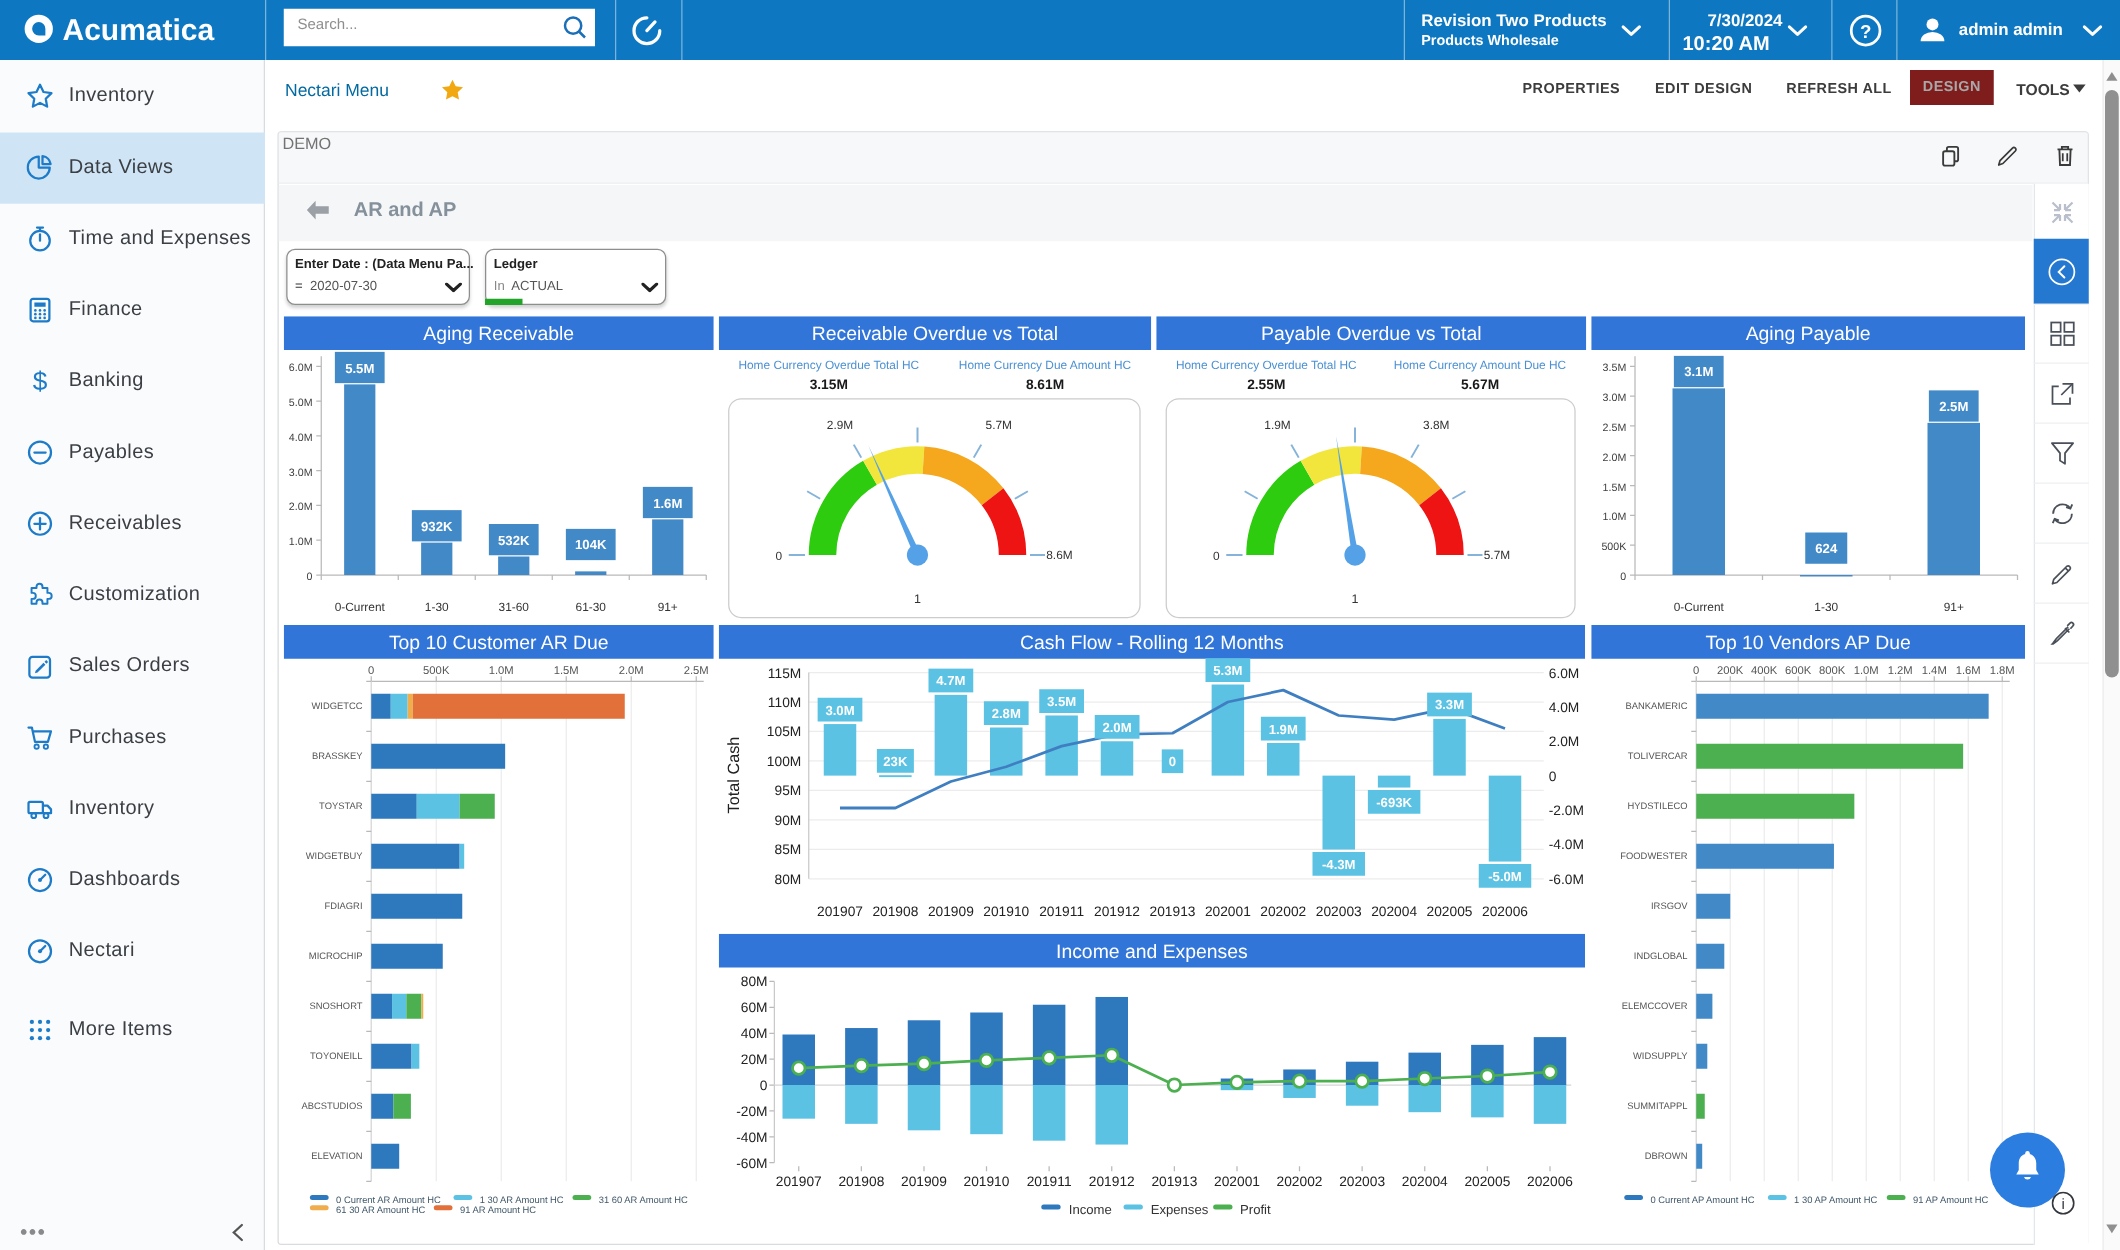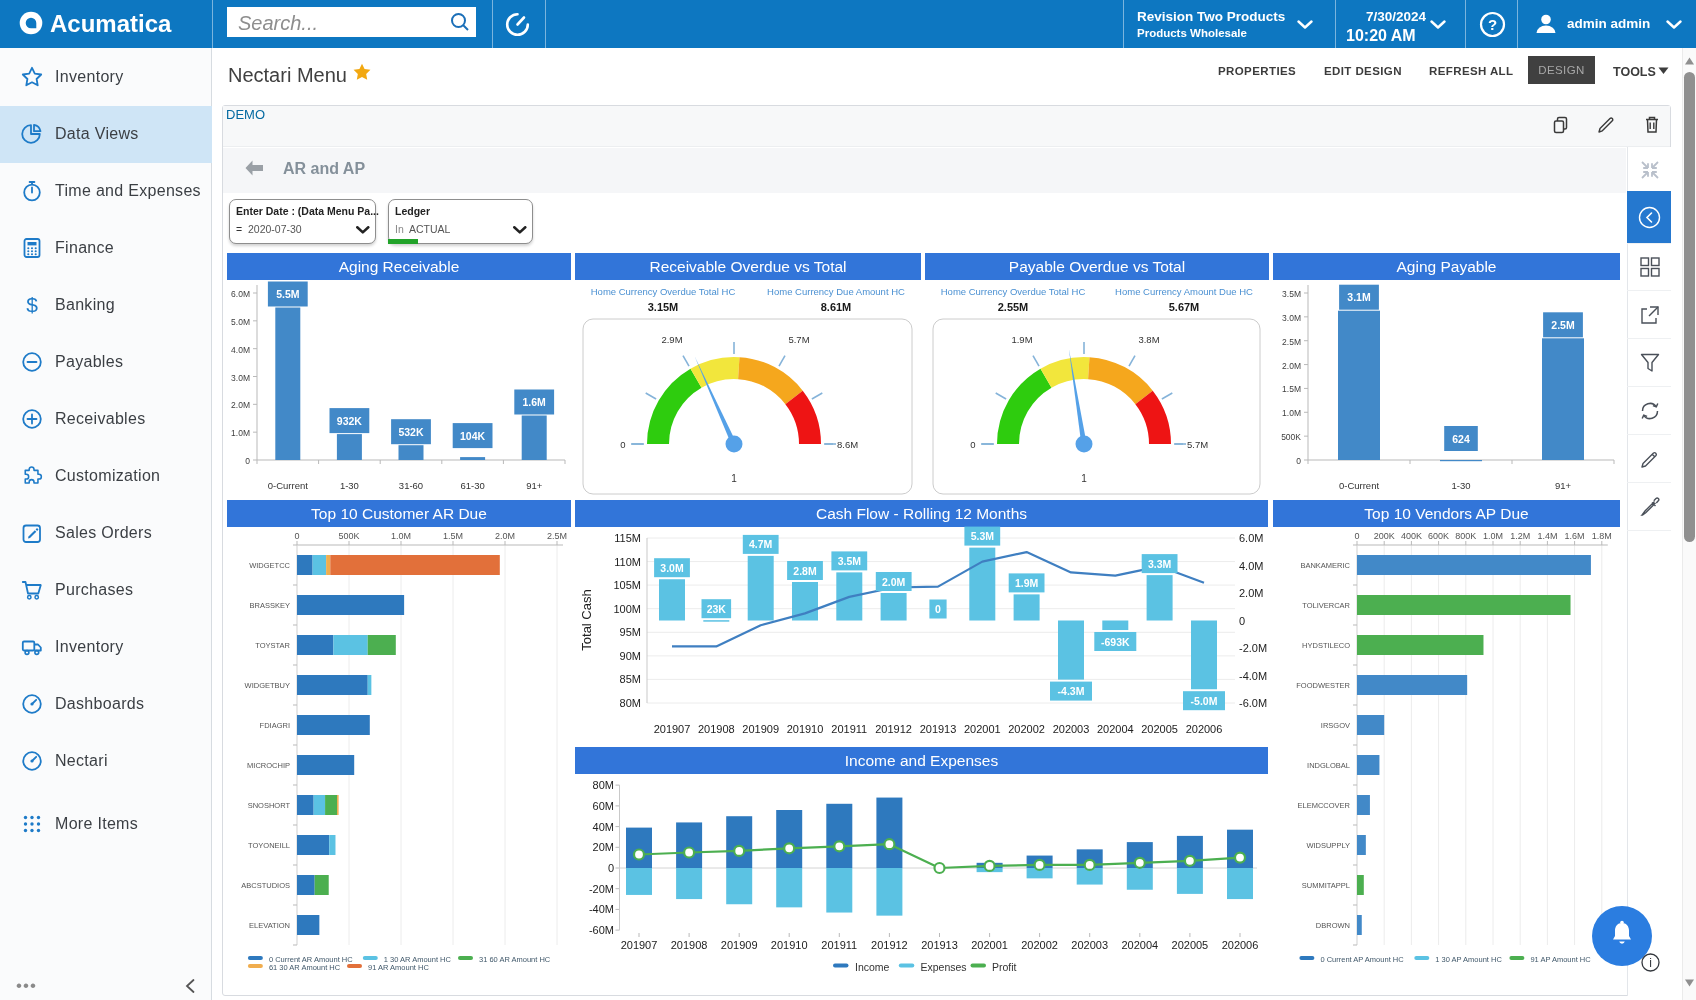--- a/index.html
+++ b/index.html
@@ -11,21 +11,21 @@
     <text x="32" y="27" font-family="&quot;Liberation Sans&quot;, sans-serif" font-size="24" font-weight="bold" fill="#fff">Acumatica</text>
   </svg>
 <div class="abs" style="left:211.5px;top:0;width:1px;height:48px;background:rgba(255,255,255,0.45)"></div>
 <div class="abs" style="left:492px;top:0;width:1px;height:48px;background:rgba(255,255,255,0.45)"></div>
 <div class="abs" style="left:545px;top:0;width:1px;height:48px;background:rgba(255,255,255,0.45)"></div>
 <div class="abs" style="left:1123px;top:0;width:1px;height:48px;background:rgba(255,255,255,0.45)"></div>
 <div class="abs" style="left:1334.5px;top:0;width:1px;height:48px;background:rgba(255,255,255,0.45)"></div>
 <div class="abs" style="left:1465px;top:0;width:1px;height:48px;background:rgba(255,255,255,0.45)"></div>
 <div class="abs" style="left:1516.5px;top:0;width:1px;height:48px;background:rgba(255,255,255,0.45)"></div>
 <div class="abs" style="left:227px;top:7px;width:249px;height:30px;background:#fff;"></div>
-<div class="abs" style="left:238px;top:12px;font-size:20px;font-style:italic;color:#8e8e8e">Search...</div>
+<div class="abs" style="left:238px;top:12px;font-size:12px;color:#8e8e8e">Search...</div>
 <svg class="abs" style="left:449px;top:11px" width="22" height="22" viewBox="0 0 22 22">
     <circle cx="9.5" cy="9.5" r="6.5" fill="none" stroke="#1b6fb8" stroke-width="2"></circle>
     <line x1="14" y1="14" x2="19" y2="19" stroke="#1b6fb8" stroke-width="2"></line>
   </svg>
 <svg class="abs" style="left:504px;top:11px" width="27" height="27" viewBox="0 0 27 27">
     <path d="M13.5 3.2 A10.3 10.3 0 1 0 23.8 13.5" fill="none" stroke="#fff" stroke-width="2.6" stroke-linecap="round"></path>
     <path d="M13.5 13.5 L20 6.5" stroke="#fff" stroke-width="2.6" stroke-linecap="round"></path>
   </svg>
 <div class="abs" style="left:1137px;top:9px;width:170px;color:#fff;font-size:13.5px;font-weight:bold;white-space:nowrap">Revision Two Products</div>
 <div class="abs" style="left:1137px;top:27px;width:170px;color:#fff;font-size:11.5px;font-weight:bold">Products Wholesale</div>
@@ -146,36 +146,36 @@
       <circle cx="4.5" cy="17.5" r="1.7"></circle>
       <circle cx="11" cy="17.5" r="1.7"></circle>
       <circle cx="17.5" cy="17.5" r="1.7"></circle>
     </g>
   </svg>
 <div class="abs" style="left:55px;top:815px;font-size:16px;letter-spacing:0.3px;color:#3b3f44">More Items</div>
 <div class="abs" style="left:16px;top:976px;font-size:17px;color:#8a8a8a;letter-spacing:1px">•••</div>
 <svg class="abs" style="left:184px;top:978px" width="12" height="16" viewBox="0 0 12 16">
     <path d="M9.5 2 L3 8 L9.5 14" fill="none" stroke="#555" stroke-width="1.8" stroke-linecap="round"></path>
   </svg>
-<div class="abs" style="left:228px;top:64px;font-size:20px;color:#404040">Nectari Menu</div>
+<div class="abs" style="left:228px;top:64px;font-size:14px;color:#0369a1">Nectari Menu</div>
 <svg class="abs" style="left:353px;top:63px" width="18" height="18" viewBox="0 0 19 19">
     <path d="M9.5 0.8 L12.2 6.4 L18.4 7.2 L13.9 11.5 L15 17.6 L9.5 14.7 L4 17.6 L5.1 11.5 L0.6 7.2 L6.8 6.4 Z" fill="#f2a811"></path>
   </svg>
 <div class="abs" style="left:1218px;top:65px;font-size:11.5px;font-weight:bold;color:#3c3c3c;letter-spacing:0.4px">PROPERTIES</div>
 <div class="abs" style="left:1324px;top:65px;font-size:11.5px;font-weight:bold;color:#3c3c3c;letter-spacing:0.4px">EDIT DESIGN</div>
 <div class="abs" style="left:1429px;top:65px;font-size:11.5px;font-weight:bold;color:#3c3c3c;letter-spacing:0.4px">REFRESH ALL</div>
-<div class="abs" style="left:1528px;top:56px;width:67px;height:28px;background:#404040;text-align:center;line-height:28px;font-size:11.5px;font-weight:normal;color:#a8a8a8;letter-spacing:0.4px">DESIGN</div>
+<div class="abs" style="left:1528px;top:56px;width:67px;height:28px;background:#7f1d1d;text-align:center;line-height:28px;font-size:11.5px;font-weight:bold;color:#a8a8a8;letter-spacing:0.4px">DESIGN</div>
 <div class="abs" style="left:1613px;top:65px;font-size:12.5px;font-weight:bold;color:#3c3c3c">TOOLS</div>
 <svg class="abs" style="left:1658px;top:67px" width="11" height="8" viewBox="0 0 11 8">
     <path d="M0.5 0.5 L10.5 0.5 L5.5 7 Z" fill="#3c3c3c"></path>
   </svg>
 <div class="abs" style="left:222px;top:105px;width:1449px;height:891px;background:#fff;border:1px solid #d8dbe0;border-radius:3px"></div>
 <div class="abs" style="left:223px;top:106px;width:1447px;height:41px;background:#f7f8f9;border-bottom:1px solid #eceef0"></div>
 <div class="abs" style="left:223px;top:148px;width:1403px;height:45px;background:#f5f6f8"></div>
-<div class="abs" style="left:226px;top:107px;font-size:13px;color:#0369a1">DEMO</div>
+<div class="abs" style="left:226px;top:107px;font-size:13px;color:#737373">DEMO</div>
 <svg class="abs" style="left:1551px;top:115px" width="20" height="20" viewBox="0 0 20 20">
     <rect x="6.5" y="2.5" width="9" height="11.5" rx="1.5" fill="none" stroke="#3a3a3a" stroke-width="1.5"></rect>
     <path d="M4.5 6.5 L3.5 6.5 A1.5 1.5 0 0 0 2 8 L2 16 A1.5 1.5 0 0 0 3.5 17.5 L10.5 17.5 A1.5 1.5 0 0 0 12 16 L12 15.5" fill="none" stroke="#3a3a3a" stroke-width="1.5" opacity="0"></path>
     <rect x="3.5" y="6" width="9" height="11.5" rx="1.5" fill="#f7f8f9" stroke="#3a3a3a" stroke-width="1.5"></rect>
   </svg>
 <svg class="abs" style="left:1597px;top:116px" width="18" height="18" viewBox="0 0 18 18">
     <path d="M2 16 L3 12.5 L13 2.5 A1.6 1.6 0 0 1 15.3 4.8 L5.3 14.8 L2 16 Z" fill="none" stroke="#3a3a3a" stroke-width="1.4" stroke-linejoin="round"></path>
   </svg>
 <svg class="abs" style="left:1643px;top:115px" width="18" height="19" viewBox="0 0 18 19">
     <path d="M3 4.5 L15 4.5 M6.5 4.5 L6.5 2.5 L11.5 2.5 L11.5 4.5 M4.5 4.5 L5 17 L13 17 L13.5 4.5" fill="none" stroke="#3a3a3a" stroke-width="1.5"></path>

